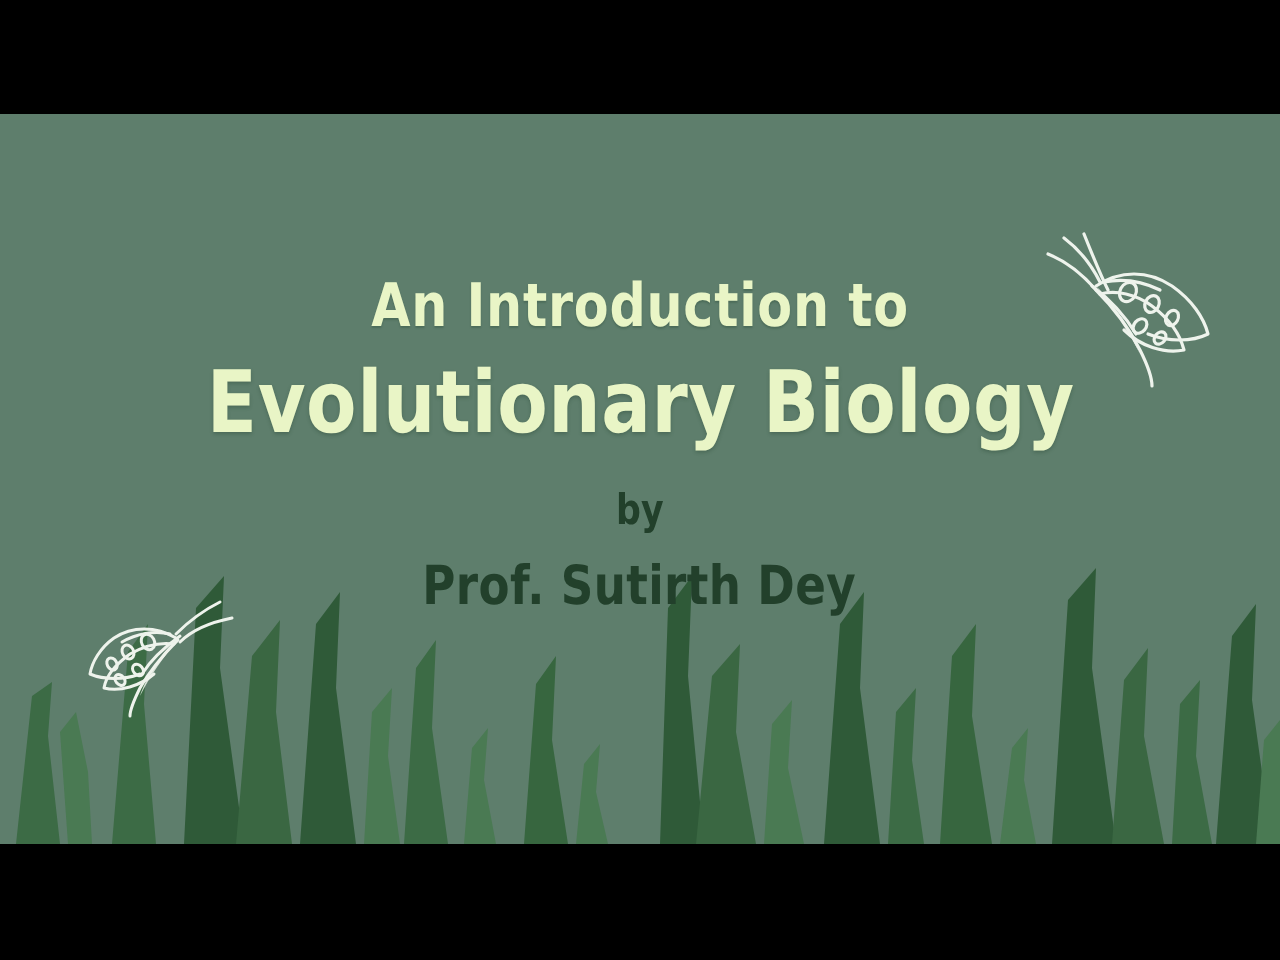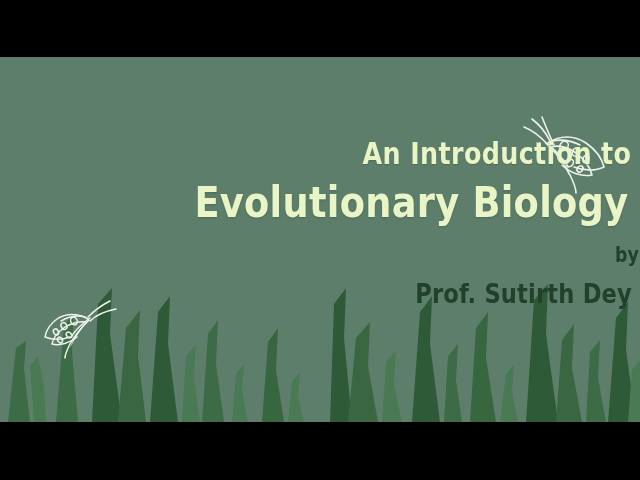--- a/index.html
+++ b/index.html
@@ -53,21 +53,21 @@
 
   #text-block {
     position: absolute;
     left: 0;
     top: 0;
     width: 640px;
     height: 365px;
     z-index: 3;
     display: flex;
     flex-direction: column;
-    align-items: flex-end;
+    align-items: center;
     pointer-events: none;
   }
 
   .title-line-1 {
     margin-top: 82px;
     font-size: 30px;
     line-height: 1;
     letter-spacing: 0.4px;
     color: #e9f5c6;
     font-family: "DejaVu Sans Condensed", "DejaVu Sans", sans-serif;

